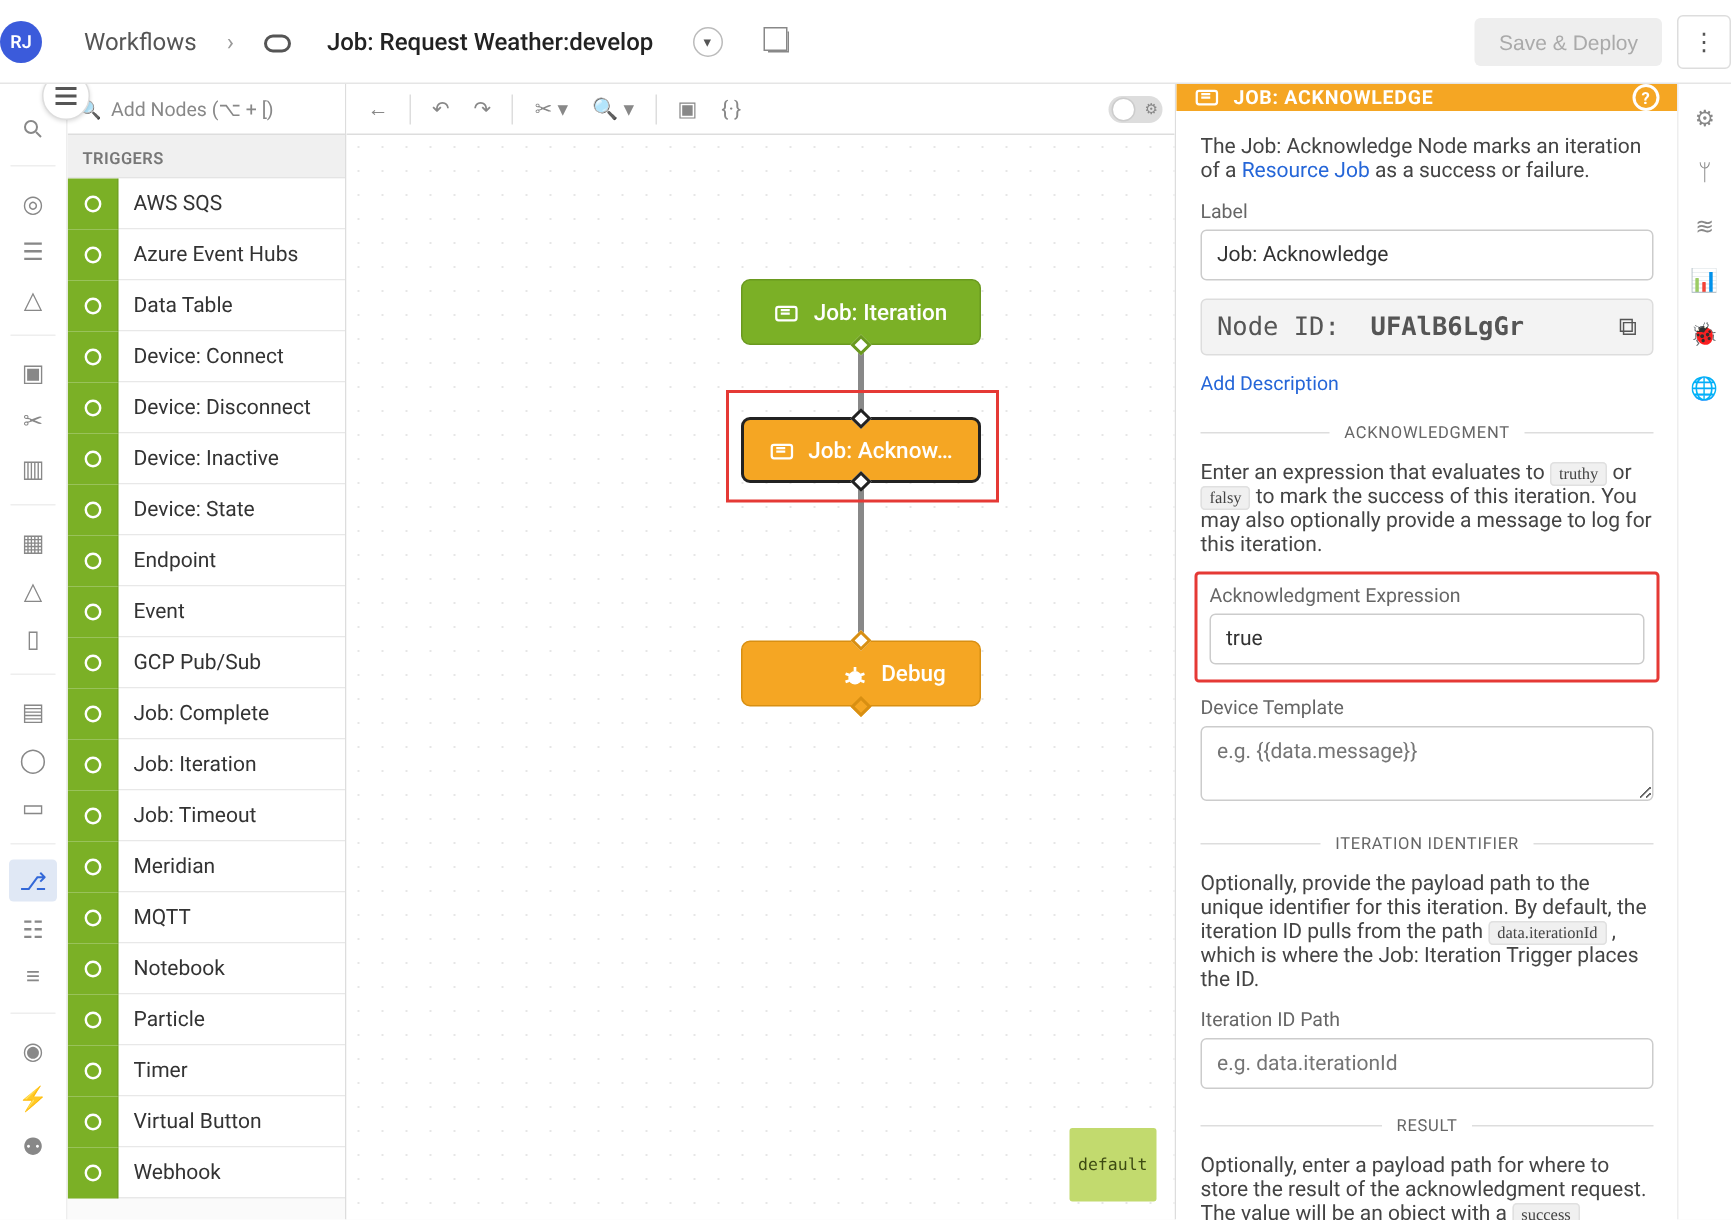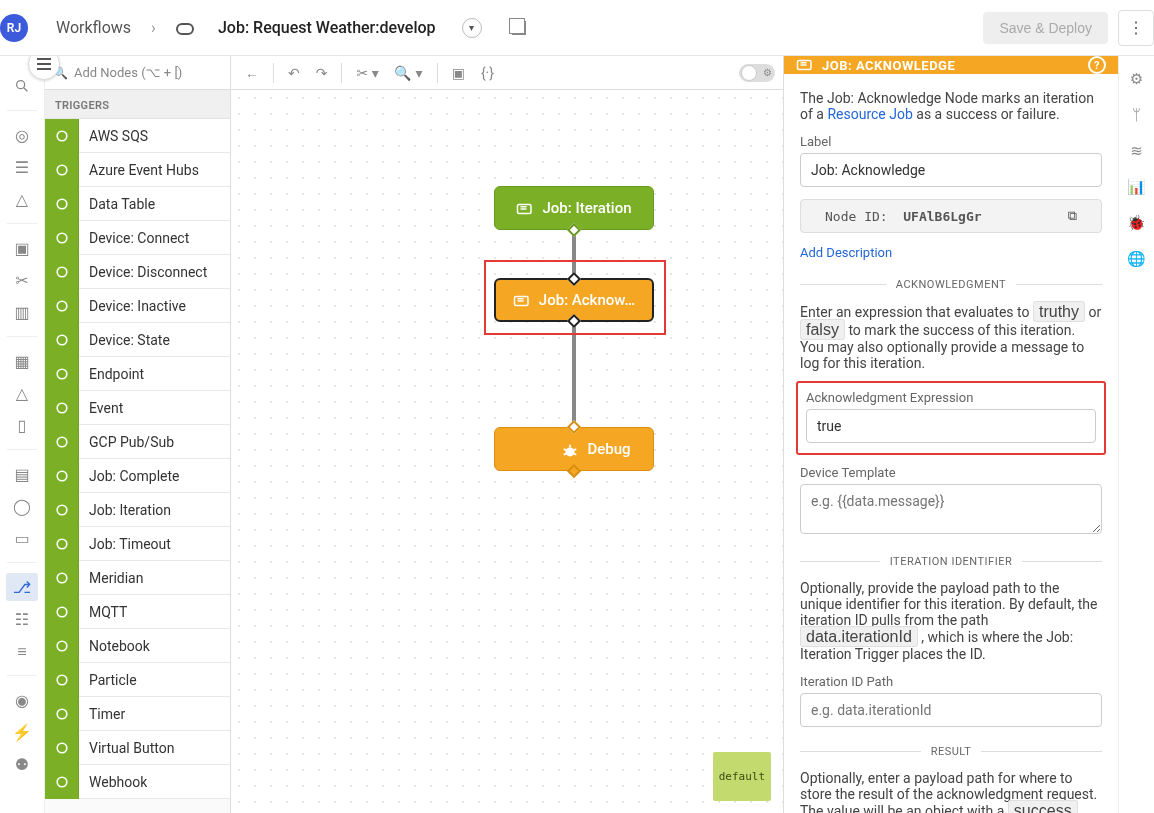--- a/index.html
+++ b/index.html
@@ -69,27 +69,27 @@
   
   .props { width: 335px; border-left:1px solid #ddd; display:flex; flex-direction:column; background:#fff; overflow-y:auto;}
   .props-header { background:#f5a623; color:#fff; height:34px; display:flex; align-items:center; padding:0 12px; font-weight:700; font-size:13px; letter-spacing:0.5px; text-transform:uppercase;}
   .props-header .picon { margin-right:8px; display:inline-flex;}
   .props-header .help { margin-left:auto; width:18px; height:18px; border:2px solid #fff; border-radius:50%; display:flex; align-items:center; justify-content:center; font-size:11px;}
   .props-body { padding: 16px; font-size:14px; color:#444; display:flex; flex-direction:column; gap:12px;}
   .props-body a { color:#2566d8; text-decoration:none;}
   .field-label { font-size:13px; color:#666; margin-bottom:4px;}
   .input { width:100%; border:1px solid #ccc; border-radius:4px; padding:8px 10px; font-size:14px; color:#333; font-family:inherit;}
   .textarea { width:100%; border:1px solid #ccc; border-radius:4px; padding:8px 10px; font-size:14px; color:#333; min-height:50px; resize:vertical; font-family:inherit;}
-  .nodeid-box { background:#f3f3f3; border:1px solid #ddd; border-radius:4px; padding:8px 24px; display:flex; align-items:center; font-family:monospace; font-size:13px; color:#555;}
+  .nodeid-box { background:#f3f3f3; border:1px solid #ddd; border-radius:4px; padding:8px 10px; display:flex; align-items:center; font-family:monospace; font-size:17px; color:#555;}
   .nodeid-box .copy { margin-left:auto; cursor:pointer;}
   .link-small { color:#2566d8; font-size:13px; cursor:pointer;}
   .section-divider { display:flex; align-items:center; gap:10px; margin-top:6px;}
   .section-divider::before, .section-divider::after { content:''; flex:1; height:1px; background:#ddd;}
   .section-divider span { font-size:11px; color:#666; letter-spacing:0.5px;}
-  code { background:#f0f0f0; border:1px solid #e0e0e0; border-radius:3px; padding:1px 5px; font-family:Liberation Sans, sans-serif; font-size:16px;}
+  code { background:#f0f0f0; border:1px solid #e0e0e0; border-radius:3px; padding:1px 5px; font-family:Liberation Serif, serif; font-size:11px;}
   .highlighted-box { border:2px solid #e53935; border-radius:3px; padding:7px 8px 10px; margin:-2px -4px;}
 
   
   .rail-right { width:36px; border-left:1px solid #eee; display:flex; flex-direction:column; align-items:center; padding-top:14px; gap:18px; background:#fff;}
   .rr-icon { color:#888; font-size:15px; cursor:pointer;}
 
   
   ::-webkit-scrollbar { width:8px;}
   ::-webkit-scrollbar-thumb { background:#ccc; border-radius:4px;}
 </style>

